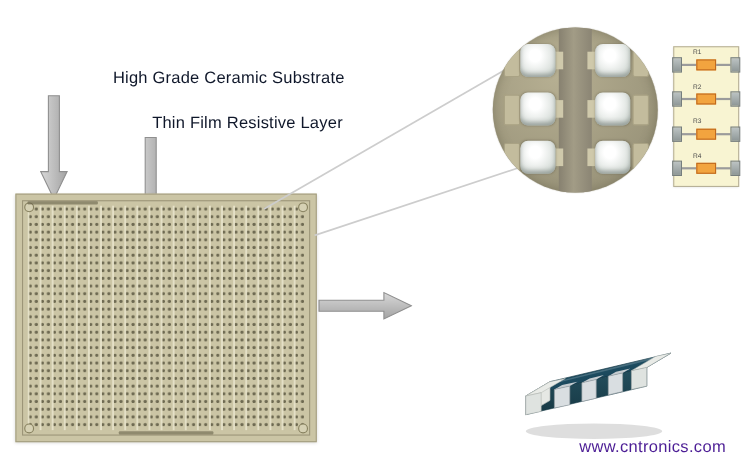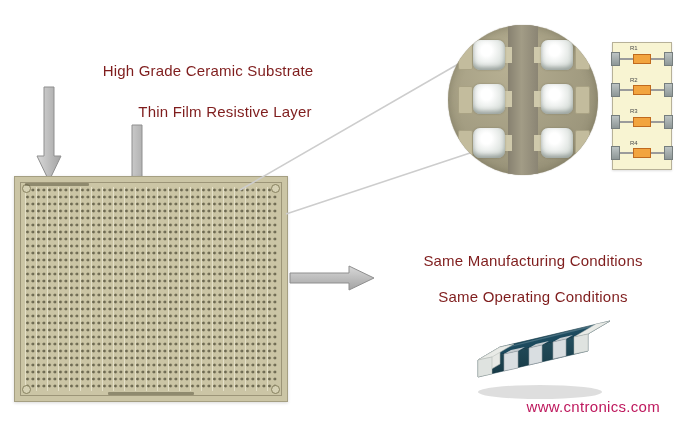--- a/index.html
+++ b/index.html
@@ -1,20 +1,20 @@
 <!DOCTYPE html>
 <html><head>
 <meta charset="utf-8">
 <style>
   html,body{margin:0;padding:0;background:#fff;}
   .stage{position:relative;width:680px;height:423px;background:#ffffff;overflow:hidden;
          font-family:"Liberation Sans",sans-serif;}
 
   
-  .heading{position:absolute;color:#7f1d1d;font-size:15px;letter-spacing:.2px;
+  .heading{position:absolute;color:#0f172a;font-size:15px;letter-spacing:.2px;
            text-align:center;white-space:nowrap;}
   .heading-1{left:88px;top:62px;width:240px;}
   .heading-2{left:120px;top:103px;width:210px;}
   .heading-3{left:420px;top:252px;width:226px;}
   .heading-4{left:430px;top:288px;width:206px;}
 
   
   .arrow{position:absolute;}
   .arrow-down-1{left:36px;top:86px;width:26px;height:96px;}
   .arrow-down-2{left:124px;top:124px;width:26px;height:96px;}
@@ -61,31 +61,29 @@
   .sch-pad.left{margin-left:-2px}.sch-pad.right{margin-right:-2px}
   .lead{flex:1;height:2px;background:#9b9b9b;}
   .res-body{width:16px;height:8px;background:#f2a43f;border:1px solid #c06a1e;flex:0 0 auto;}
   .sch-label{position:absolute;left:17px;top:2px;font-size:6px;line-height:1;color:#4a4a4a;}
 
   
   .chip{position:absolute;left:462px;top:312px;width:160px;height:92px;}
 
   
   .watermark{position:absolute;right:20px;top:398px;font-size:15px;
-             letter-spacing:.3px;color:#be185d;}
+             letter-spacing:.3px;color:#4c1d95;}
 </style>
 </head>
 <body>
 
 <div class="stage">
 
   <div class="heading heading-1">High Grade Ceramic Substrate</div>
   <div class="heading heading-2">Thin Film Resistive Layer</div>
-  <div class="heading heading-3">Same Manufacturing Conditions</div>
-  <div class="heading heading-4">Same Operating Conditions</div>
 
   <svg class="arrow arrow-down-1" viewBox="0 0 26 96">
     <defs>
         <linearGradient id="ag1" x1="0" y1="0" x2="1" y2="0">
       <stop offset="0" stop-color="#d8d8d8"></stop>
           <stop offset="1" stop-color="#a3a3a3"></stop>
     </linearGradient>
       </defs>
     <polygon points="8,1 18,1 18,70 25,70 13,95 1,70 8,70" fill="url(#ag1)" stroke="#8f8f8f" stroke-width="1"></polygon>
   </svg>

